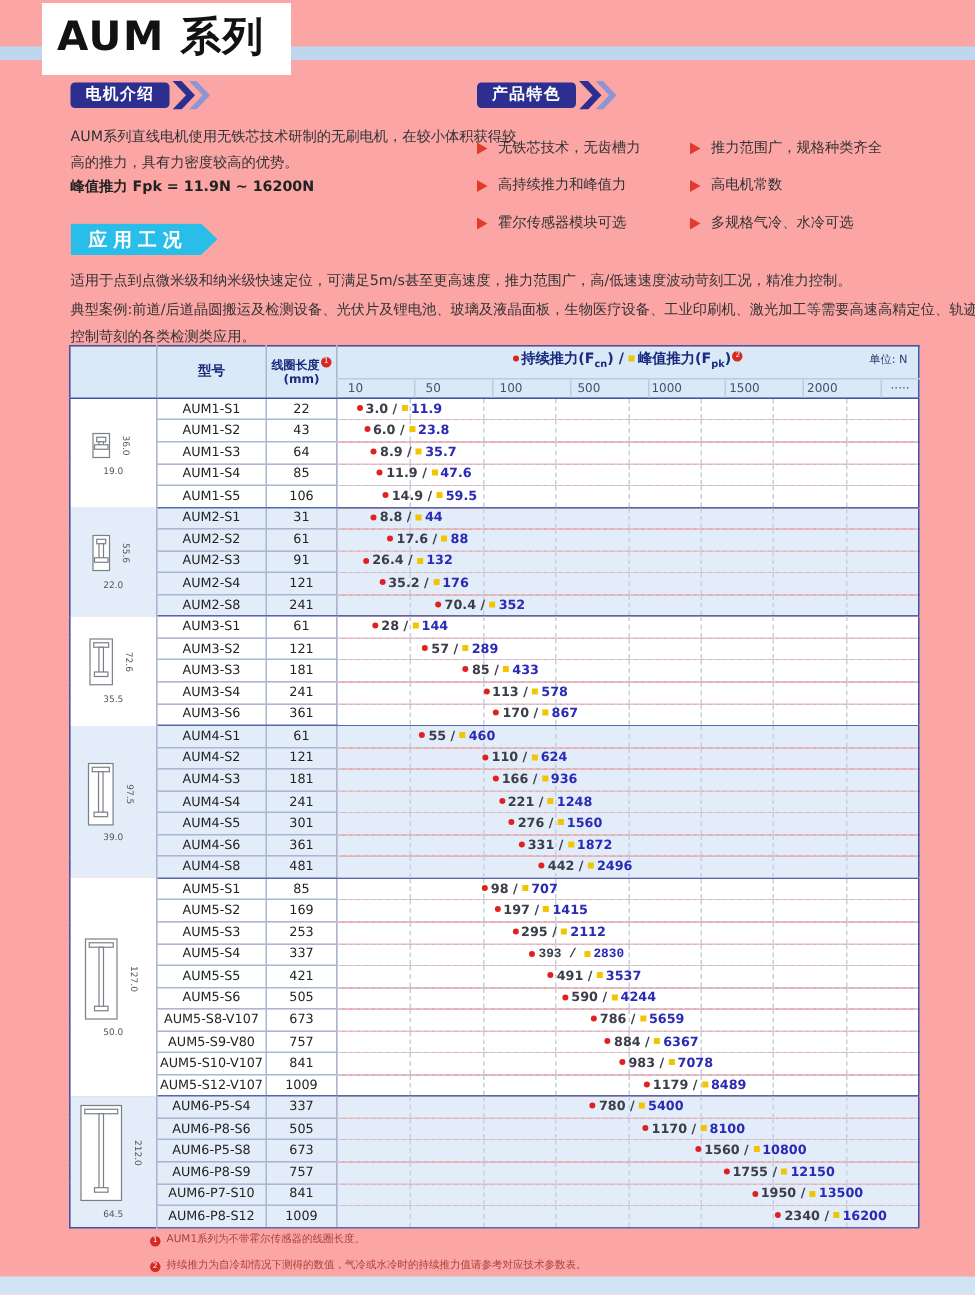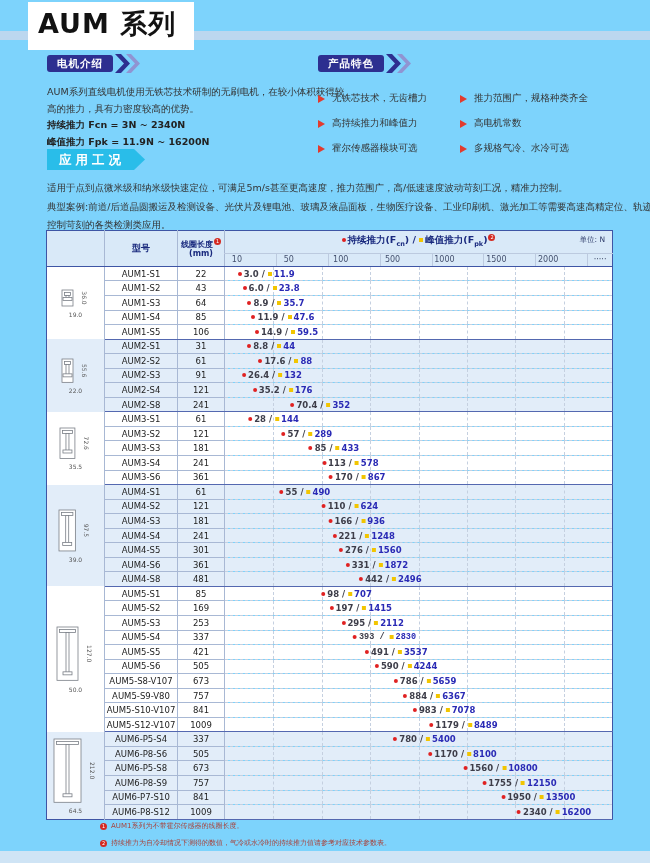--- a/index.html
+++ b/index.html
@@ -1,18 +1,18 @@
 <!DOCTYPE html>
 <html style="--stripe: #bcd7ef; --indigo: #2d2f90; --chevron2: #9094d2; --cyan: #29bde9; --red_bullet: #e23b2e; --table_border: #3e55a5; --inner_border: #a8b8d4; --dash: #c5d0e0; --header_bg: #d9e9f8; --alt_bg: #e2edf9; --header_text: #1a2a7e; --fcn_dot: #e02121; --fpk_sq: #f2c500; --fcn_text: #3d3d49; --fpk_text: #2a2ab5; --note_red: #a8423b; --bottom_band: #cfe4f5;"><head>
 <meta charset="utf-8">
 <style>
   * { margin:0; padding:0; box-sizing:border-box; }
   html,body { background:#ffffff; }
   .page {
-    position:relative; width:650px; height:863px; background:#7dd3fc;
+    position:relative; width:650px; height:863px; background:#fca5a5;
     font-family:"DejaVu Sans","Liberation Sans",sans-serif; overflow:hidden;
   }
   
   .stripe { position:absolute; top:31px; left:0; width:100%; height:9px; background:var(--stripe); }
   .page-title {
     position:absolute; top:2px; left:28px; background:#fff; padding:4px 18px 8px 10px;
     font-size:27px; font-weight:600; color:#121212; letter-spacing:1px;
   }
   
   .badge-row { display:flex; align-items:center; gap:2px; }
@@ -102,21 +102,20 @@
     <div class="badge-row">
       <span class="badge">电机介绍</span>
       <svg class="chev" width="28" height="19" viewBox="0 0 28 19">
         <polygon points="0,0 6,0 15,9.5 6,19 0,19 9,9.5" style="fill:var(--indigo)"></polygon>
         <polygon points="11,0 16,0 25,9.5 16,19 11,19 20,9.5" style="fill:var(--chevron2)"></polygon>
       </svg>
     </div>
     <div class="intro-lines" id="intro-lines">
         <div class="iline">AUM系列直线电机使用无铁芯技术研制的无刷电机，在较小体积获得较</div>
         <div class="iline">高的推力，具有力密度较高的优势。</div>
-        <div class="iline spec">持续推力 Fcn = 3N ~ 2340N</div>
         <div class="iline spec">峰值推力 Fpk = 11.9N ~ 16200N</div>
       </div>
   </section>
 
   <section class="features">
     <div class="badge-row">
       <span class="badge">产品特色</span>
       <svg class="chev" width="28" height="19" viewBox="0 0 28 19">
         <polygon points="0,0 6,0 15,9.5 6,19 0,19 9,9.5" style="fill:var(--indigo)"></polygon>
         <polygon points="11,0 16,0 25,9.5 16,19 11,19 20,9.5" style="fill:var(--chevron2)"></polygon>
@@ -452,21 +451,21 @@
             <td class="model">AUM4-S1</td>
             <td class="coil">61</td>
             <td class="data">
               <div class="vd" style="left: 12.5%;"></div>
               <div class="vd" style="left: 25%;"></div>
               <div class="vd" style="left: 37.5%;"></div>
               <div class="vd" style="left: 50%;"></div>
               <div class="vd" style="left: 62.5%;"></div>
               <div class="vd" style="left: 75%;"></div>
               <div class="vd" style="left: 87.5%;"></div>
-              <span class="val" style="left: 20%; transform: translate(-45%, -50%);"><i class="dot"></i><b class="fcn">55</b><em class="sep2"> / </em><i class="sq"></i><b class="fpk">490</b></span>
+              <span class="val" style="left: 20%; transform: translate(-45%, -50%);"><i class="dot"></i><b class="fcn">55</b><em class="sep2"> / </em><i class="sq"></i><b class="fpk">460</b></span>
             </td>
           </tr>
           <tr class="alt">
             <td class="model">AUM4-S2</td>
             <td class="coil">121</td>
             <td class="data">
               <div class="vd" style="left: 12.5%;"></div>
               <div class="vd" style="left: 25%;"></div>
               <div class="vd" style="left: 37.5%;"></div>
               <div class="vd" style="left: 50%;"></div>

